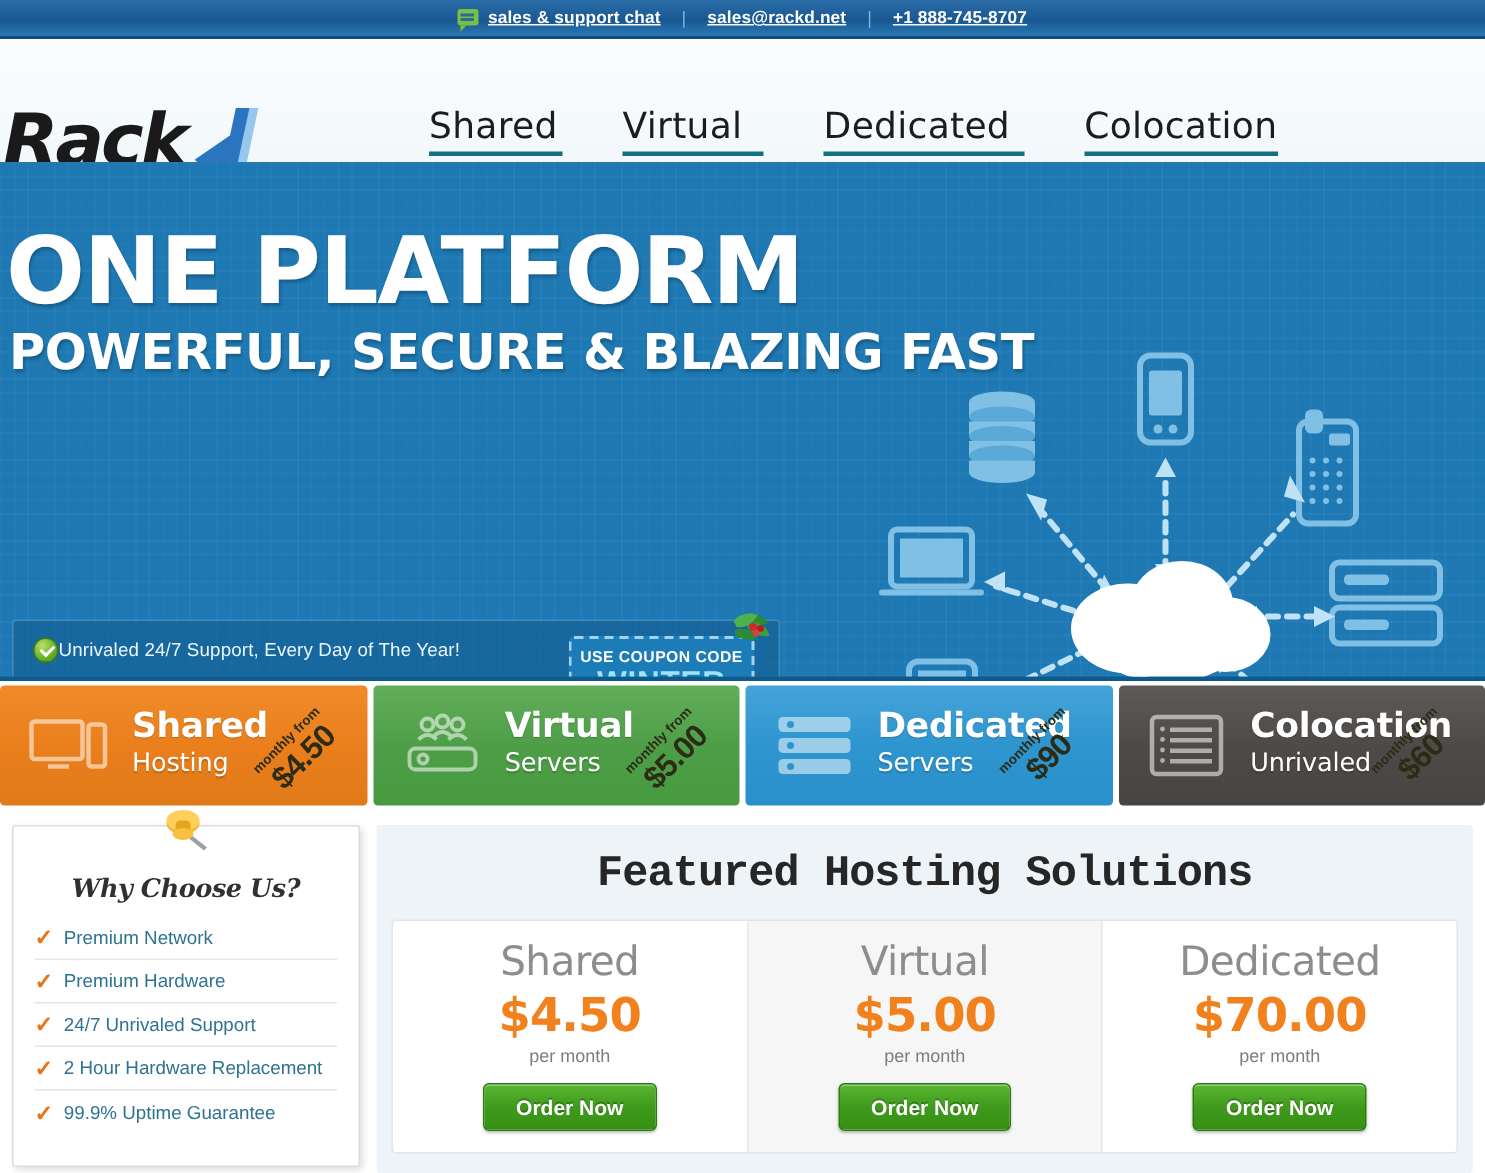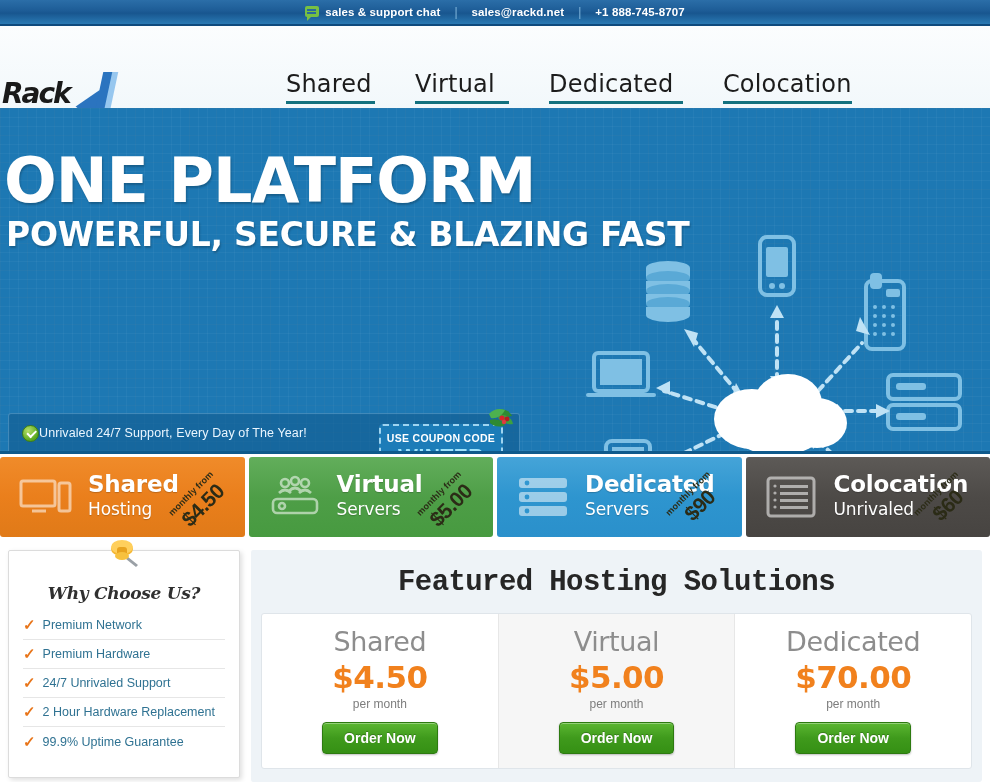--- a/index.html
+++ b/index.html
@@ -11,37 +11,37 @@
   #page{ position:relative; width:990px; height:782px; overflow:hidden; }
 
   
   .topbar{
     height:26px; width:100%;
     background:linear-gradient(to bottom,#2b6ea8 0%,#1d5c96 45%,#18568f 55%,#2a7ab4 100%);
     border-bottom:2px solid #0e4a7d;
     display:flex; align-items:center; justify-content:center;
     color:#ffffff; font-size:11.5px; font-weight:bold;
   }
-  .topbar .tb-item{ display:flex; align-items:flex-start; gap:6px; padding:0 14px; white-space:nowrap; letter-spacing:.1px;}
+  .topbar .tb-item{ display:flex; align-items:flex-start; gap:6px; padding:0 14px; white-space:nowrap; letter-spacing:.1px;text-decoration:underline;}
   .topbar .tb-sep{ color:#7fb4da; font-weight:normal; font-size:12px; }
   .chat-ico{ display:inline-block; width:14px; height:12px; position:relative;}
   .chat-ico i{ display:block; width:14px;height:11px;background:#77c043;border-radius:2px;position:relative;}
   .chat-ico i:after{content:"";position:absolute;left:2px;bottom:-4px;border-left:4px solid #77c043;border-bottom:4px solid transparent;}
   .chat-ico b{position:absolute;left:2px;top:3px;width:9px;height:1.5px;background:#2a6a9c;box-shadow:0 3px 0 0 #2a6a9c;}
 
   
   .header{
     height:82px; width:100%;
     background:linear-gradient(to bottom,#fbfdfe 0%,#f2f8fb 100%);
     display:flex; align-items:flex-start; position:relative;
   }
   .logo{ position:absolute; left:2px; top:46px; display:flex; align-items:flex-end; }
   .logo-text{
     font-family:"DejaVu Sans", sans-serif;
-    font-size:28px; font-weight:bold; font-style:italic;
+    font-size:48px; font-weight:bold; font-style:italic;
     color:#1a1a1a; letter-spacing:-2px; line-height:36px;
   }
   .logo-mark{ position:relative; width:46px; height:40px; margin-left:-2px; }
   .logo-mark .bar{ position:absolute; right:2px; top:0; width:13px; height:40px;
     background:#2b74bf; transform:skewX(-12deg); }
   .logo-mark .bar2{ position:absolute; right:0px; top:0; width:6px; height:40px;
     background:#97c7ef; transform:skewX(-12deg); }
   .logo-mark .swoosh{ position:absolute; left:0; bottom:0px; width:32px; height:22px;
     background:#2b74bf; border-radius:0 0 0 22px;
     clip-path:polygon(0% 100%,100% 0%,100% 100%); }

